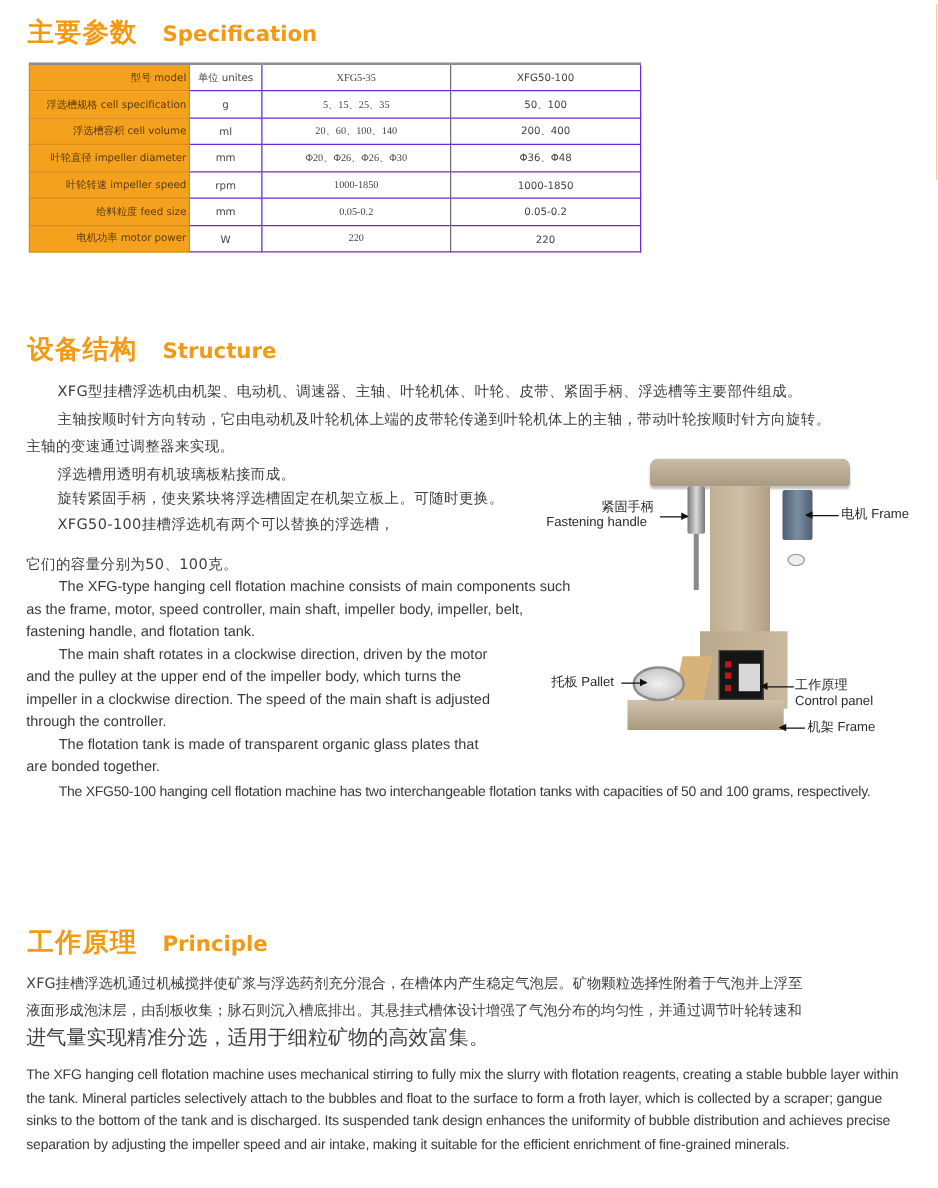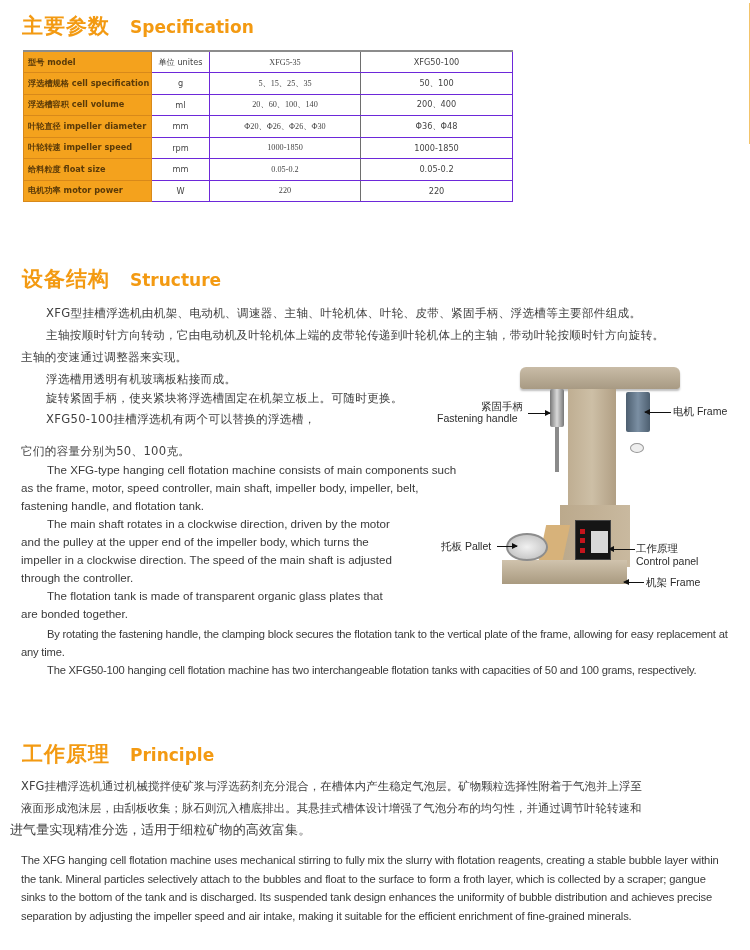--- a/index.html
+++ b/index.html
@@ -8,21 +8,21 @@
 
   .edge-line { position: absolute; left: 749px; top: 3px; width: 1px; height: 141px; background: #f3c46b; }
 
   .section-title { position: absolute; left: 22px; color: #f39a12; font-weight: bold; white-space: nowrap; }
   .section-title .zh { font-size: 21px; letter-spacing: 1px; }
   .section-title .en { font-size: 17px; margin-left: 20px; }
 
   
   .spec-table { position: absolute; left: 23px; top: 50px; width: 489px; border-collapse: collapse; table-layout: fixed; font-size: 8.2px; }
   .spec-table td { height: 21.5px; border: 1px solid #6d28d9; text-align: center; color: #444; padding: 0 2px; white-space: nowrap; }
-  .spec-table td.label { background: #f4a21d; color: #5a3a08; text-align: left; padding-left: 4px; border-color: #d8891a; font-weight: bold; }
+  .spec-table td.label { background: #f4a21d; color: #5a3a08; text-align: right; padding-left: 4px; border-color: #d8891a; }
   .spec-table tr:first-child td { border-top: 2px solid #8c8c8c; }
   .spec-table td.c3 { border-right: 1.5px solid #6e6e6e; font-family: Liberation Serif, serif; }
   .spec-table col.c-label { width: 128px; }
   .spec-table col.c-unit { width: 58px; }
   .spec-table col.c-a { width: 151px; }
   .spec-table col.c-b { width: 152px; }
 
   .zh-para { position: absolute; font-size: 11.6px; line-height: 22px; color: #3f3f3f; white-space: nowrap; letter-spacing: 0.3px; }
   .en-para { position: absolute; font-family: "Liberation Sans", sans-serif; font-size: 11.6px; line-height: 18px; color: #3a3a3a; }
   .en-para p { text-indent: 26px; }
@@ -90,21 +90,21 @@
     <td class="c3">Φ20、Φ26、Φ26、Φ30</td>
     <td>Φ36、Φ48</td>
   </tr>
   <tr>
     <td class="label">叶轮转速 impeller speed</td>
     <td>rpm</td>
     <td class="c3">1000-1850</td>
     <td>1000-1850</td>
   </tr>
   <tr>
-    <td class="label">给料粒度 float size</td>
+    <td class="label">给料粒度 feed size</td>
     <td>mm</td>
     <td class="c3">0.05-0.2</td>
     <td>0.05-0.2</td>
   </tr>
   <tr>
     <td class="label">电机功率 motor power</td>
     <td>W</td>
     <td class="c3">220</td>
     <td>220</td>
   </tr>
@@ -123,21 +123,20 @@
 <div class="zh-para" style="left:46px; top:408px;">XFG50-100挂槽浮选机有两个可以替换的浮选槽，</div>
 <div class="zh-para" style="left:21px; top:440px;">它们的容量分别为50、100克。</div>
 
 <div class="en-para" style="left:21px; top:461px; width:445px;">
   <p>The XFG-type hanging cell flotation machine consists of main components such as the frame, motor, speed controller, main shaft, impeller body, impeller, belt, fastening handle, and flotation tank.</p>
   <p style="width:375px;">The main shaft rotates in a clockwise direction, driven by the motor and the pulley at the upper end of the impeller body, which turns the impeller in a clockwise direction. The speed of the main shaft is adjusted through the controller.</p>
   <p style="width:375px;">The flotation tank is made of transparent organic glass plates that are bonded together.</p>
 </div>
 
 <div class="en-para narrow" style="left:21px; top:625px; width:712px; font-size:11.2px; letter-spacing:-0.2px;">
-  <p>By rotating the fastening handle, the clamping block secures the flotation tank to the vertical plate of the frame, allowing for easy replacement at any time.</p>
   <p>The XFG50-100 hanging cell flotation machine has two interchangeable flotation tanks with capacities of 50 and 100 grams, respectively.</p>
 </div>
 
 <div class="machine">
   <div class="m-top"></div>
   <div class="m-column"></div>
   <div class="m-handle"></div>
   <div class="m-rod"></div>
   <div class="m-motor"></div>
   <div class="m-knob"></div>
@@ -169,15 +168,15 @@
 
 <div class="arrow left" style="left:624px; top:582px; width:20px;"></div>
 <div class="callout" style="left:646px; top:576px;">机架 Frame</div>
 
 <div class="section-title" style="top:740px;">
   <span class="zh">工作原理</span><span class="en">Principle</span>
 </div>
 
 <div class="zh-para" style="left:21px; top:775px; font-size:11.4px; letter-spacing:0.1px;">XFG挂槽浮选机通过机械搅拌使矿浆与浮选药剂充分混合，在槽体内产生稳定气泡层。矿物颗粒选择性附着于气泡并上浮至</div>
 <div class="zh-para" style="left:21px; top:797px; font-size:11.4px; letter-spacing:0.1px;">液面形成泡沫层，由刮板收集；脉石则沉入槽底排出。其悬挂式槽体设计增强了气泡分布的均匀性，并通过调节叶轮转速和</div>
-<div class="zh-para" style="left:10px; top:819px; font-size:13px; letter-spacing:0.1px;">进气量实现精准分选，适用于细粒矿物的高效富集。</div>
+<div class="zh-para" style="left:21px; top:819px; font-size:16px; letter-spacing:0.1px;">进气量实现精准分选，适用于细粒矿物的高效富集。</div>
 
 <div class="en-para narrow" style="left:21px; top:851px; width:712px; font-size:11.2px; line-height:18.5px; letter-spacing:-0.15px;">The XFG hanging cell flotation machine uses mechanical stirring to fully mix the slurry with flotation reagents, creating a stable bubble layer within the tank. Mineral particles selectively attach to the bubbles and float to the surface to form a froth layer, which is collected by a scraper; gangue sinks to the bottom of the tank and is discharged. Its suspended tank design enhances the uniformity of bubble distribution and achieves precise separation by adjusting the impeller speed and air intake, making it suitable for the efficient enrichment of fine-grained minerals.</div>
 
 </body></html>

